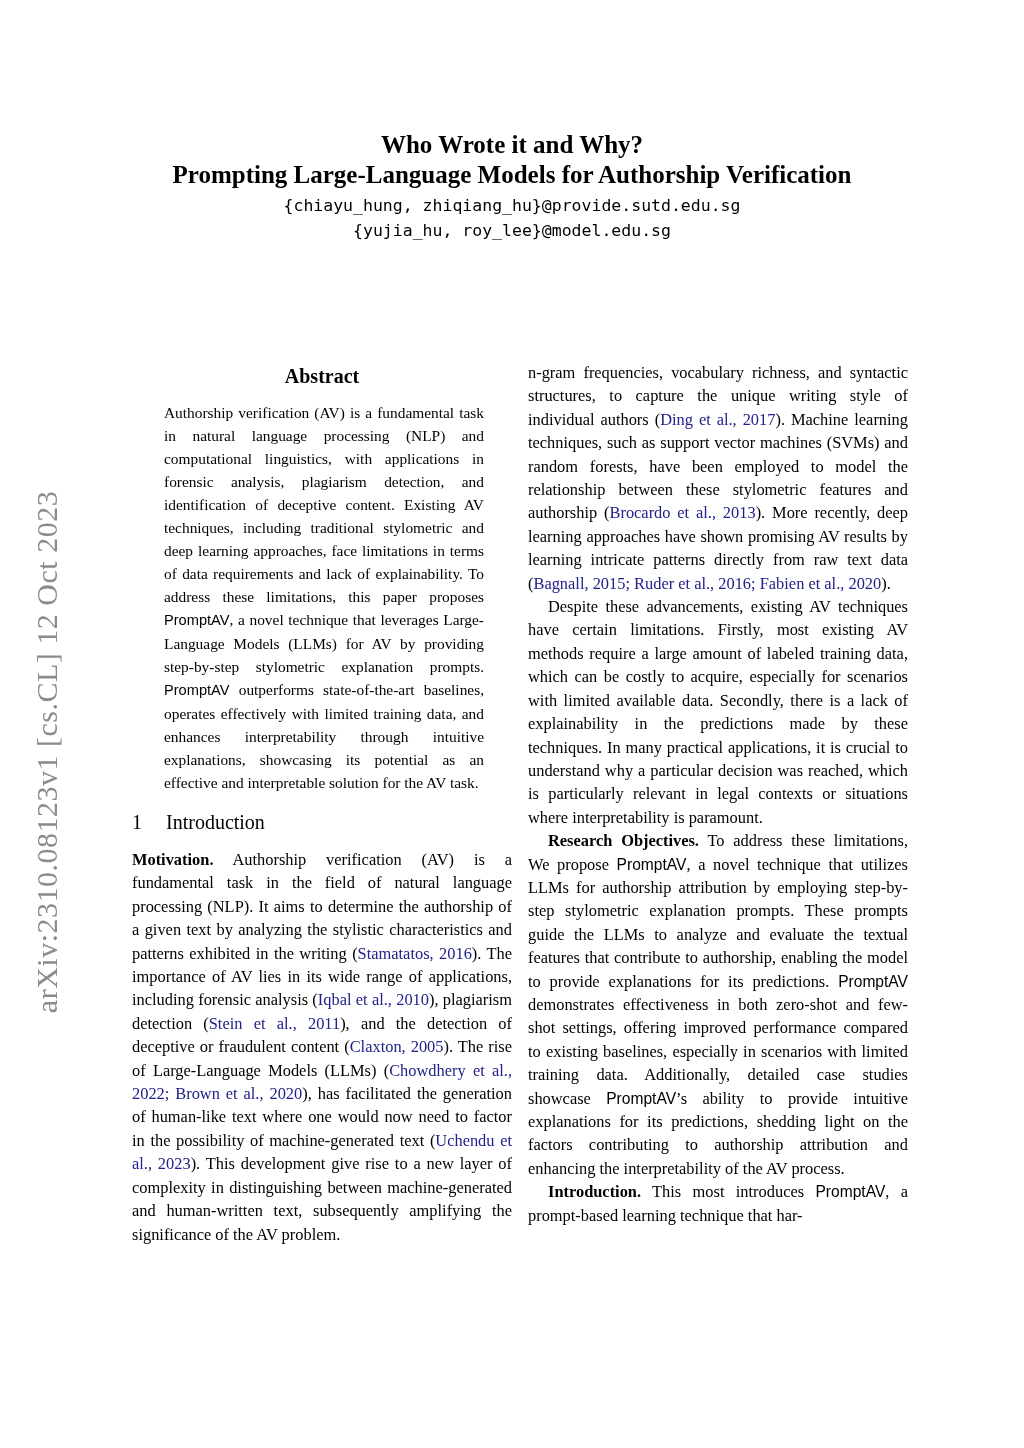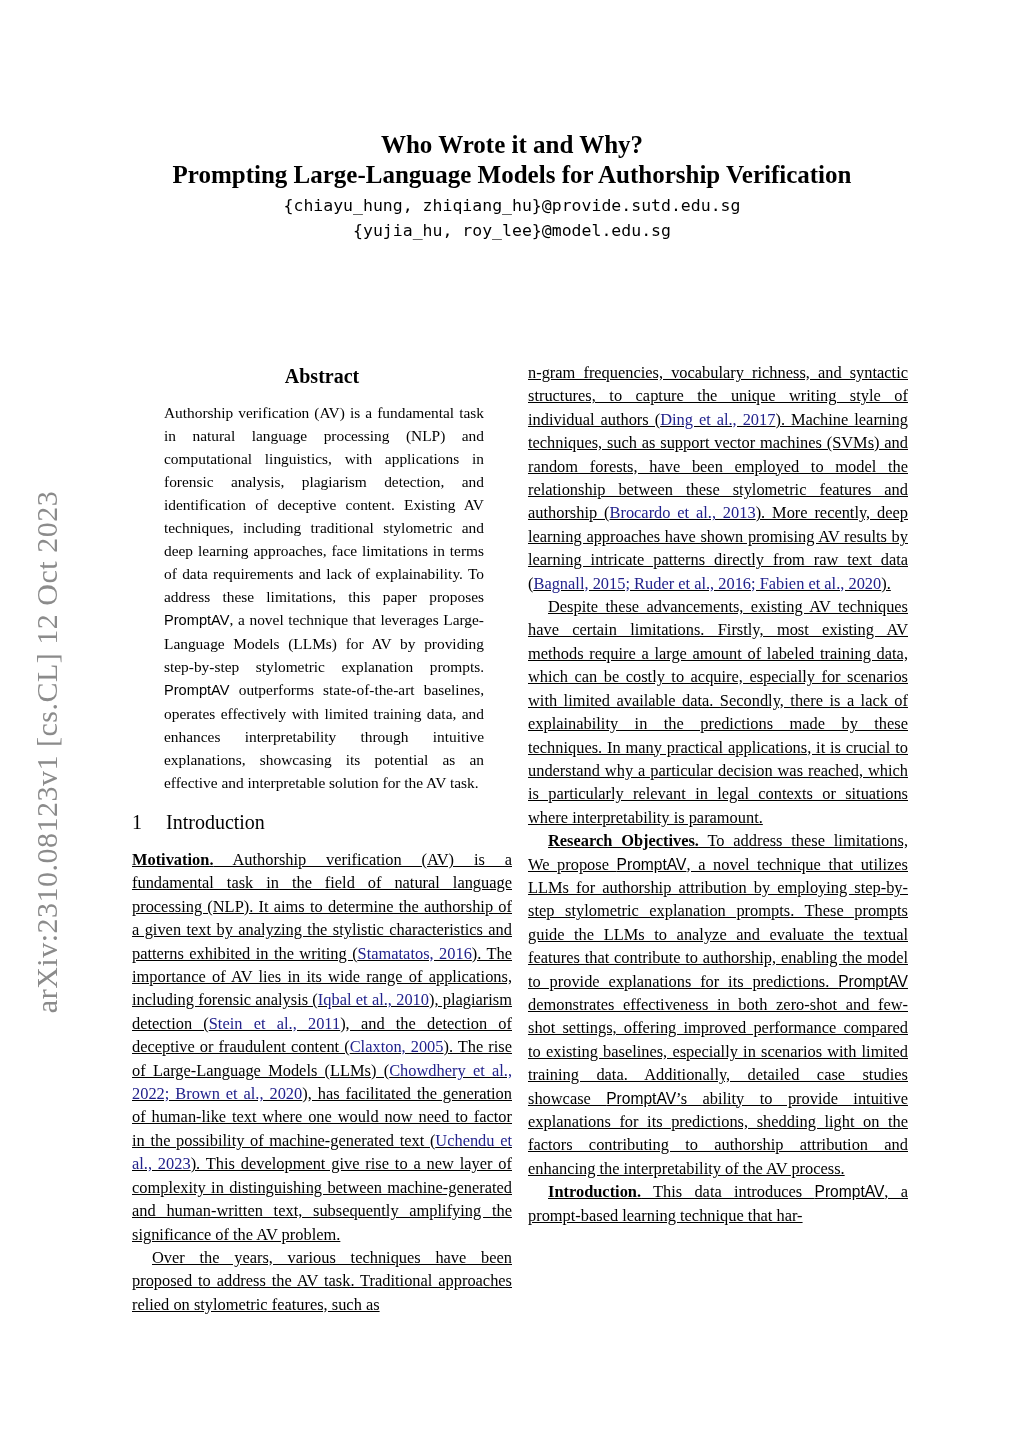--- a/index.html
+++ b/index.html
@@ -70,21 +70,20 @@
     margin: 17px 0 14px 0;
     font-size: 20px;
     font-weight: normal;
   }
   .section-heading .num { margin-right: 24px; }
   .para {
     margin: 0;
     font-size: 16.4px;
     line-height: 23.4px;
     text-align: justify;
-    text-decoration: underline;
   }
   .para.indent { text-indent: 20px; }
   .cite { color: #21218c; }
   .runin { font-weight: bold; }
   .sysname {
     font-family: "Liberation Sans", "DejaVu Sans", sans-serif;
     font-size: 0.95em;
   }
 </style>
 </head>
@@ -101,21 +100,20 @@
 
 <div class="col col-left">
   <div class="abs-heading">Abstract</div>
   <p class="abs-body"><span>Authorship verification (AV) is a fundamental task in natural language processing (NLP) and computational linguistics, with applications in forensic analysis, plagiarism detection, and identification of deceptive content. Existing AV techniques, including traditional stylometric and deep learning approaches, face limitations in terms of data requirements and lack of explainability. To address these limitations, this paper proposes </span><span class="sysname">PromptAV</span><span>, a novel technique that leverages Large-Language Models (LLMs) for AV by providing step-by-step stylometric explanation prompts. </span><span class="sysname">PromptAV</span><span> outperforms state-of-the-art baselines, operates effectively with limited training data, and enhances interpretability through intuitive explanations, showcasing its potential as an effective and interpretable solution for the AV task.</span></p>
 
   <div class="section-heading">
     <span class="num">1</span><span>Introduction</span>
   </div>
 
   <p class="para"><span class="runin">Motivation.</span><span> Authorship verification (AV) is a fundamental task in the field of natural language processing (NLP). It aims to determine the authorship of a given text by analyzing the stylistic characteristics and patterns exhibited in the writing (</span><span class="cite">Stamatatos, 2016</span><span>).  The importance of AV lies in its wide range of applications, including forensic analysis (</span><span class="cite">Iqbal et al., 2010</span><span>), plagiarism detection (</span><span class="cite">Stein et al., 2011</span><span>), and the detection of deceptive or fraudulent content (</span><span class="cite">Claxton, 2005</span><span>). The rise of Large-Language Models (LLMs)  (</span><span class="cite">Chowdhery et al., 2022; Brown et al., 2020</span><span>), has facilitated the generation of human-like text where one would now need to factor in the possibility of machine-generated text (</span><span class="cite">Uchendu et al., 2023</span><span>).  This development give rise to a new layer of complexity in distinguishing between machine-generated and human-written text, subsequently amplifying the significance of the AV problem.</span></p>
-  <p class="para indent"><span>Over the years, various techniques have been proposed to address the AV task. Traditional approaches relied on stylometric features, such as</span></p>
 </div>
 
 <div class="col col-right">
   <p class="para"><span>n-gram frequencies, vocabulary richness, and syntactic structures, to capture the unique writing style of individual authors (</span><span class="cite">Ding et al., 2017</span><span>). Machine learning techniques, such as support vector machines (SVMs) and random forests, have been employed to model the relationship between these stylometric features and authorship (</span><span class="cite">Brocardo et al., 2013</span><span>).  More recently, deep learning approaches have shown promising AV results by learning intricate patterns directly from raw text data (</span><span class="cite">Bagnall, 2015; Ruder et al., 2016; Fabien et al., 2020</span><span>).</span></p>
   <p class="para indent"><span>Despite these advancements, existing AV techniques have certain limitations. Firstly, most existing AV methods require a large amount of labeled training data, which can be costly to acquire, especially for scenarios with limited available data. Secondly, there is a lack of explainability in the predictions made by these techniques.  In many practical applications, it is crucial to understand why a particular decision was reached, which is particularly relevant in legal contexts or situations where interpretability is paramount.</span></p>
   <p class="para indent"><span class="runin">Research Objectives.</span><span> To address these limitations, We propose </span><span class="sysname">PromptAV</span><span>, a novel technique that utilizes LLMs for authorship attribution by employing step-by-step stylometric explanation prompts.  These prompts guide the LLMs to analyze and evaluate the textual features that contribute to authorship, enabling the model to provide explanations for its predictions. </span><span class="sysname">PromptAV</span><span> demonstrates effectiveness in both zero-shot and few-shot settings, offering improved performance compared to existing baselines, especially in scenarios with limited training data.  Additionally, detailed case studies showcase </span><span class="sysname">PromptAV</span><span>’s ability to provide intuitive explanations for its predictions, shedding light on the factors contributing to authorship attribution and enhancing the interpretability of the AV process.</span></p>
-  <p class="para indent"><span class="runin">Introduction.</span><span>  This data introduces </span><span class="sysname">PromptAV</span><span>, a prompt-based learning technique that har-</span></p>
+  <p class="para indent"><span class="runin">Introduction.</span><span>  This most introduces </span><span class="sysname">PromptAV</span><span>, a prompt-based learning technique that har-</span></p>
 </div>
 
 </body></html>

